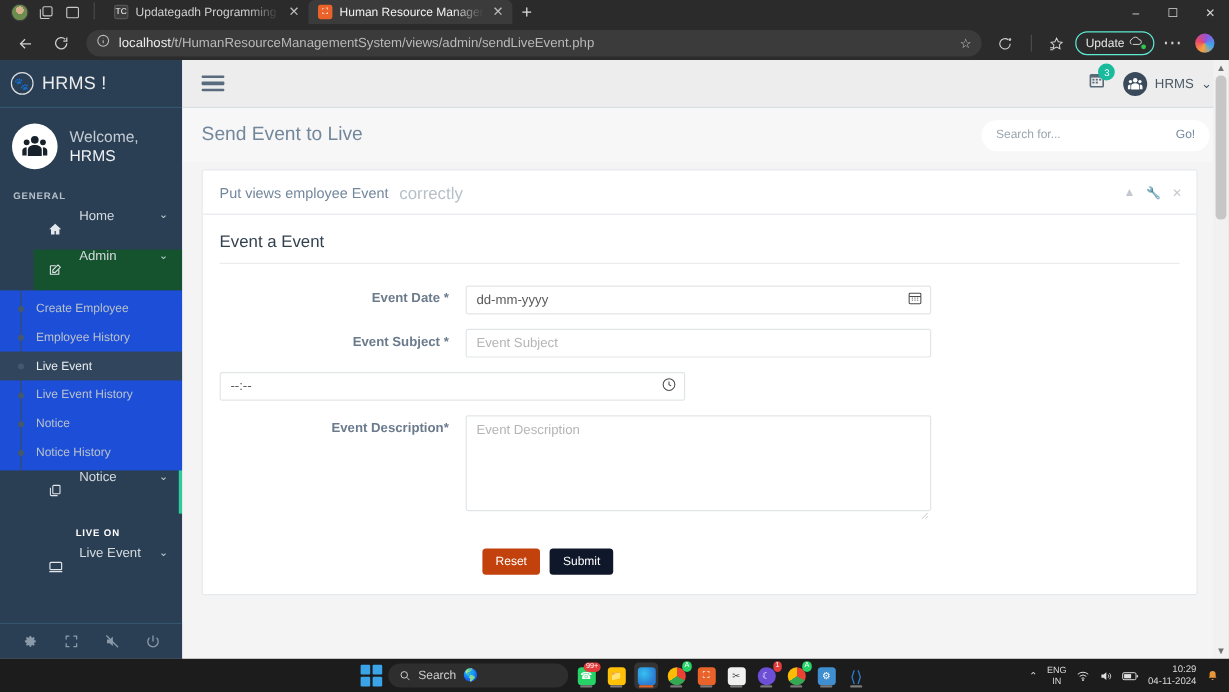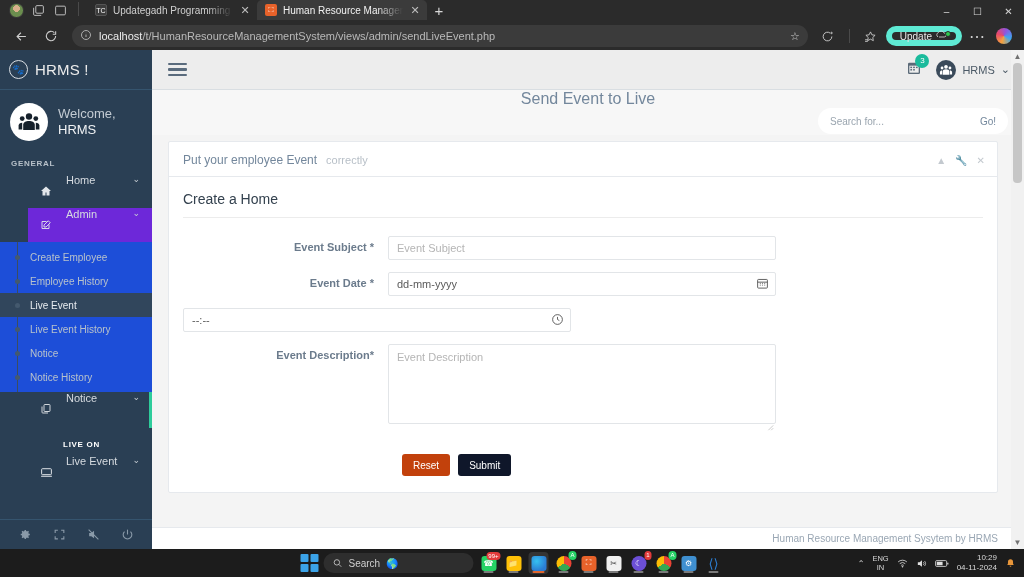--- a/index.html
+++ b/index.html
@@ -42,21 +42,21 @@
 
   .navbar { height: 28px; background: #2b2b2b; display: flex; align-items: center; padding: 0 8px; gap: 4px; }
   .nav-btn { width: 26px; height: 24px; display: flex; align-items: center; justify-content: center; color: #cfcfcf; }
   .omnibox { flex: 1; height: 22px; background: #3b3b3b; border-radius: 11px; display: flex;
      align-items: center; padding: 0 8px; gap: 7px; margin: 0 4px; }
   .omnibox .urltext { font-size: 11px; color: #b9b9b9; white-space: nowrap; flex: 1; }
   .omnibox .urltext b { color: #ececec; font-weight: 400; }
   .star { color: #c9c9c9; font-size: 11px; }
   .nb-right { display: flex; align-items: center; gap: 3px; }
   .nb-ic { width: 24px; height: 22px; display: flex; align-items: center; justify-content: center; color: #d0d0d0; }
-  .update-pill { height: 20px; border: 6px solid #5eead4; border-radius: 10px; display: flex; align-items: center;
+  .update-pill { height: 20px; border: 1px solid #5eead4; border-radius: 10px; display: flex; align-items: center;
      gap: 4px; padding: 0 8px; color: #e6e6e6; font-size: 10px; position: relative; }
   .update-dot { position: absolute; right: 5px; bottom: 3px; width: 6px; height: 6px; border-radius: 50%;
      background: #2ec94e; border: 1px solid #2b2b2b; }
   .copilot { width: 16px; height: 16px; border-radius: 50%;
      background: conic-gradient(from 200deg, #f6a23c, #e8476b, #8e55e0, #3ca7f0, #f6a23c); }
 
   
   .viewport { flex: 1; display: flex; background: #ffffff; position: relative; overflow: hidden; }
 
   
@@ -73,21 +73,21 @@
      display: flex; align-items: center; justify-content: center; color: #16212c; }
   .welcome { font-size: 13px; color: #c3cbd3; line-height: 16px; }
   .welcome .uname { color: #f0f2f4; }
 
   .sec-title { font-size: 8px; font-weight: bold; letter-spacing: .7px; color: #b7c0c9;
      padding: 10px 0 6px 11px; }
   .sec-title.live { color: #ffffff; padding-top: 14px; text-align: center; }
 
   .nav-item { height: 34px; display: flex; padding-left: 11px; gap: 13px;
      font-size: 11px; color: #d6dbe0; position: relative; margin-left: 28px; }
-  .nav-item.active { background: #6d28d9; }
+  .nav-item.active { background: #14532d; }
   .nav-item .ni-icon { width: 14px; display: flex; align-items: center; justify-content: center; color: #e2e6ea; }
   .nav-item .ni-label { flex: 1; }
   .nav-item .caret { margin-right: 12px; font-size: 9px; color: #c6cdd4; }
 
   .submenu { background: #1d4ed8; padding: 3px 0 3px 0; position: relative; }
   .submenu::before { content: ""; position: absolute; left: 17px; top: 0; bottom: 0; width: 1px; background: #3a4d61; }
   .sub-item { height: 24px; display: flex; align-items: center; padding-left: 30px; font-size: 10px;
      color: #b8c2cb; position: relative; }
   .sub-item.active { background: #31465c; color: #e9edf1; }
   .sub-item::before { content: ""; position: absolute; left: 14.5px; top: 10px; width: 5px; height: 5px;
@@ -106,32 +106,32 @@
   .hamburger span { display: block; height: 2.5px; background: #5a6b7d; border-radius: 1px; }
   .topnav-right { margin-left: auto; display: flex; align-items: center; gap: 14px; }
   .cal-wrap { position: relative; color: #5b6a78; }
   .cal-badge { position: absolute; top: -6px; right: -7px; min-width: 14px; height: 14px; border-radius: 7px;
      background: #1abb9c; color: #fff; font-size: 8px; display: flex; align-items: center;
      justify-content: center; padding: 0 3px; }
   .user-chip { display: flex; align-items: center; gap: 6px; font-size: 11px; color: #4b5966; }
   .user-ava { width: 20px; height: 20px; border-radius: 50%; background: #3a4a5a;
      display: flex; align-items: center; justify-content: center; color: #fff; }
 
-  .pagehead { height: 45px; background: #f7f7f7; display: flex; align-items: center; padding: 0 16px 0 16px; flex-direction: column; }
+  .pagehead { height: 45px; background: #f7f7f7; display: flex; align-items: center; padding: 0 16px 0 16px; }
   .page-title { font-size: 16px; color: #73879c; font-weight: normal; }
   .searchbox { margin-left: auto; width: 190px; height: 26px; background: #fff; border-radius: 13px;
      display: flex; align-items: center; padding: 0 12px; font-size: 10px; }
   .searchbox .sb-ph { color: #9aa5af; flex: 1; }
   .searchbox .sb-go { color: #73879c; }
 
   .scrollarea { flex: 1; padding: 6px 26px 0 16px; overflow: hidden; background: #f4f4f4; }
   .card { background: #ffffff; border: 1px solid #e6e9ed; border-radius: 2px; padding: 0; }
   .card-head { display: flex; align-items: center; padding: 11px 12px 9px 14px; border-bottom: 1px solid #e6e9ed; }
   .card-head h2 { font-size: 12px; font-weight: normal; color: #73879c; }
-  .card-head .sub { font-size: 11px; color: #b7bfc7; margin-left: 9px; }
+  .card-head .sub { font-size: 14px; color: #b7bfc7; margin-left: 9px; }
   .card-tools { margin-left: auto; display: flex; gap: 9px; color: #c3c9cf; font-size: 10px; }
 
   .card-body { padding: 14px 14px 0 14px; }
   .card-body h3 { font-size: 14px; font-weight: normal; color: #33414e; padding-bottom: 10px;
      border-bottom: 1px solid #ececec; margin-bottom: 18px; }
 
   .frow { display: flex; align-items: flex-start; margin-bottom: 12px; }
   .flabel { width: 205px; flex: 0 0 205px; text-align: right; padding-right: 14px; padding-top: 5px;
      font-size: 11px; font-weight: bold; color: #6b7b8c; }
   .fctl { width: 388px; position: relative; }
@@ -437,54 +437,54 @@
         <h1 class="page-title">Send Event to Live</h1>
         <div class="searchbox">
           <span class="sb-ph">Search for...</span>
           <span class="sb-go">Go!</span>
         </div>
       </div>
 
       <div class="scrollarea">
         <div class="card">
           <div class="card-head">
-            <h2>Put your employee Event</h2>
+            <h2>Put views employee Event</h2>
             <span class="sub">correctly</span>
             <div class="card-tools">
               <span>▲</span>
               <span>🔧</span>
               <span>✕</span>
             </div>
           </div>
 
           <div class="card-body">
-            <h3>Create a Home</h3>
-
-            <div class="frow">
-              <label class="flabel">Event Subject *</label>
-              <div class="fctl">
-                <input class="finput" placeholder="Event Subject" style="">
-              </div>
-            </div>
+            <h3>Event a Event</h3>
 
             <div class="frow">
               <label class="flabel">Event Date *</label>
               <div class="fctl">
                 <input class="finput dateval" value="dd-mm-yyyy" style="">
                 <span class="fic">
                   <svg width="13" height="13" viewBox="0 0 24 24" fill="none" stroke="currentColor" stroke-width="1.6">
                     <rect x="3" y="4.5" width="18" height="16" rx="1.5"></rect>
                       <path d="M3 9.5h18"></path>
                     <path d="M7 11.8h2M11 11.8h2M15 11.8h2M7 15h2M11 15h2M15 15h2" stroke-width="1.3"></path>
                   </svg>
                 </span>
               </div>
             </div>
 
             <div class="frow">
+              <label class="flabel">Event Subject *</label>
+              <div class="fctl">
+                <input class="finput" placeholder="Event Subject" style="">
+              </div>
+            </div>
+
+            <div class="frow">
               <div class="fctl">
                 <input class="finput timeval" value="--:--" style="">
                 <span class="fic">
                   <svg width="13" height="13" viewBox="0 0 24 24" fill="none" stroke="currentColor" stroke-width="1.6">
                     <circle cx="12" cy="12" r="9"></circle>
                       <path d="M12 7.2V12l3.4 2"></path>
                   </svg>
                 </span>
               </div>
             </div>
@@ -502,23 +502,20 @@
             </div>
 
             <div class="btnrow">
               <button class="btn btn-reset">Reset</button>
               <button class="btn btn-submit">Submit</button>
             </div>
           </div>
         </div>
       </div>
 
-      <div class="footer">
-        <span>Human Resource Management Sysytem by HRMS</span>
-      </div>
     </div>
 
     <div class="pagescroll">
       <div class="ps-arrow">▲</div>
       <div class="ps-thumb"></div>
       <div class="ps-arrow">▼</div>
     </div>
   </div>
 </div>
 

